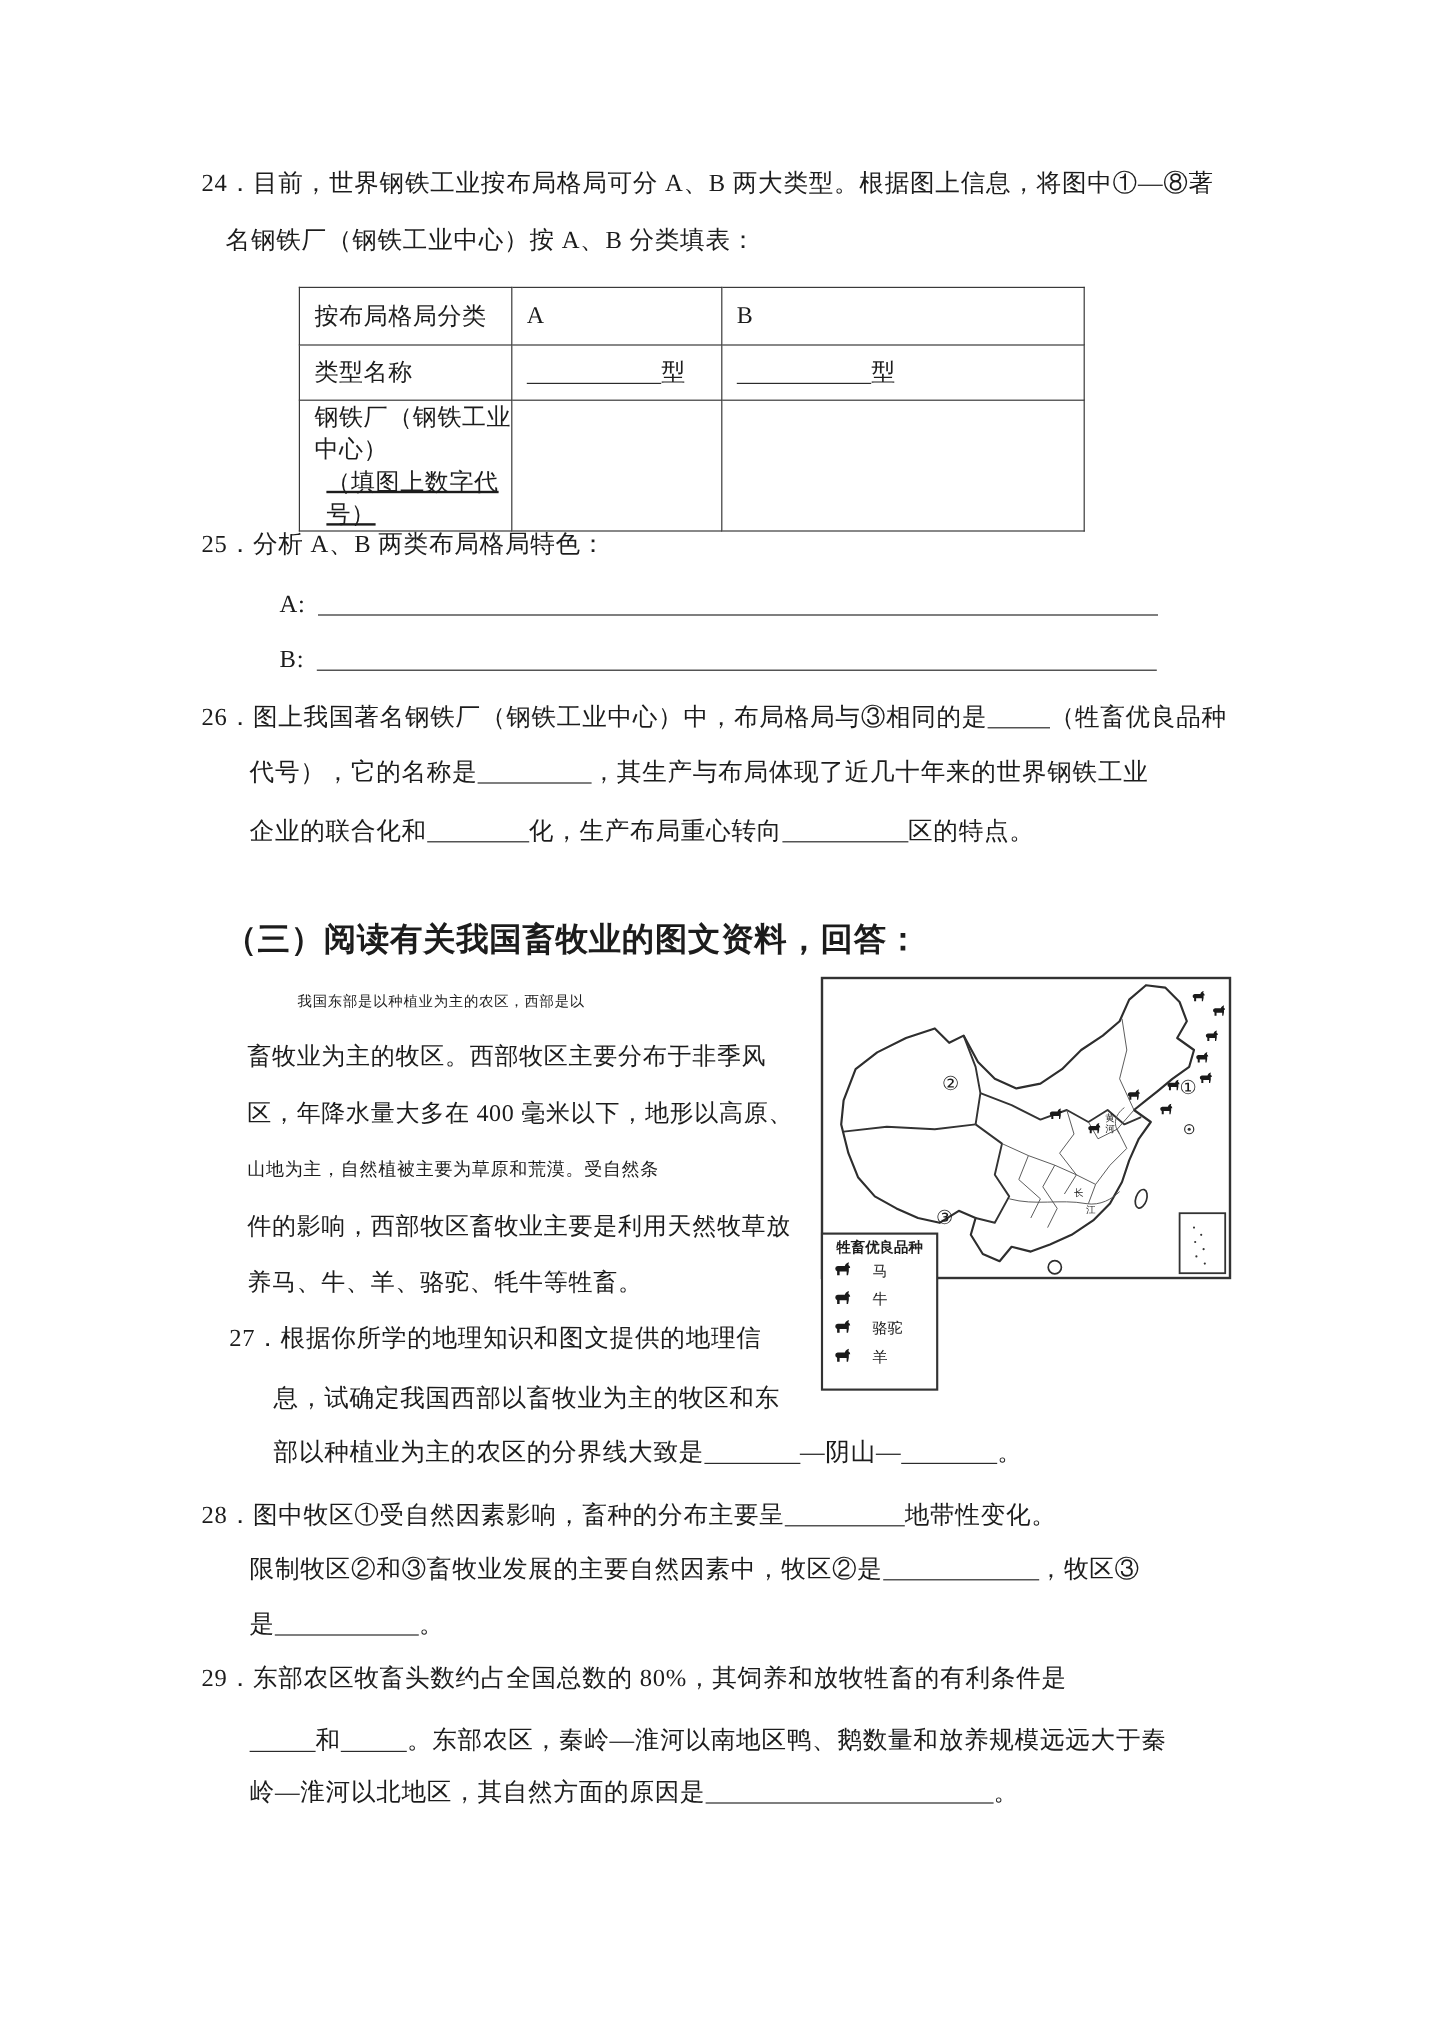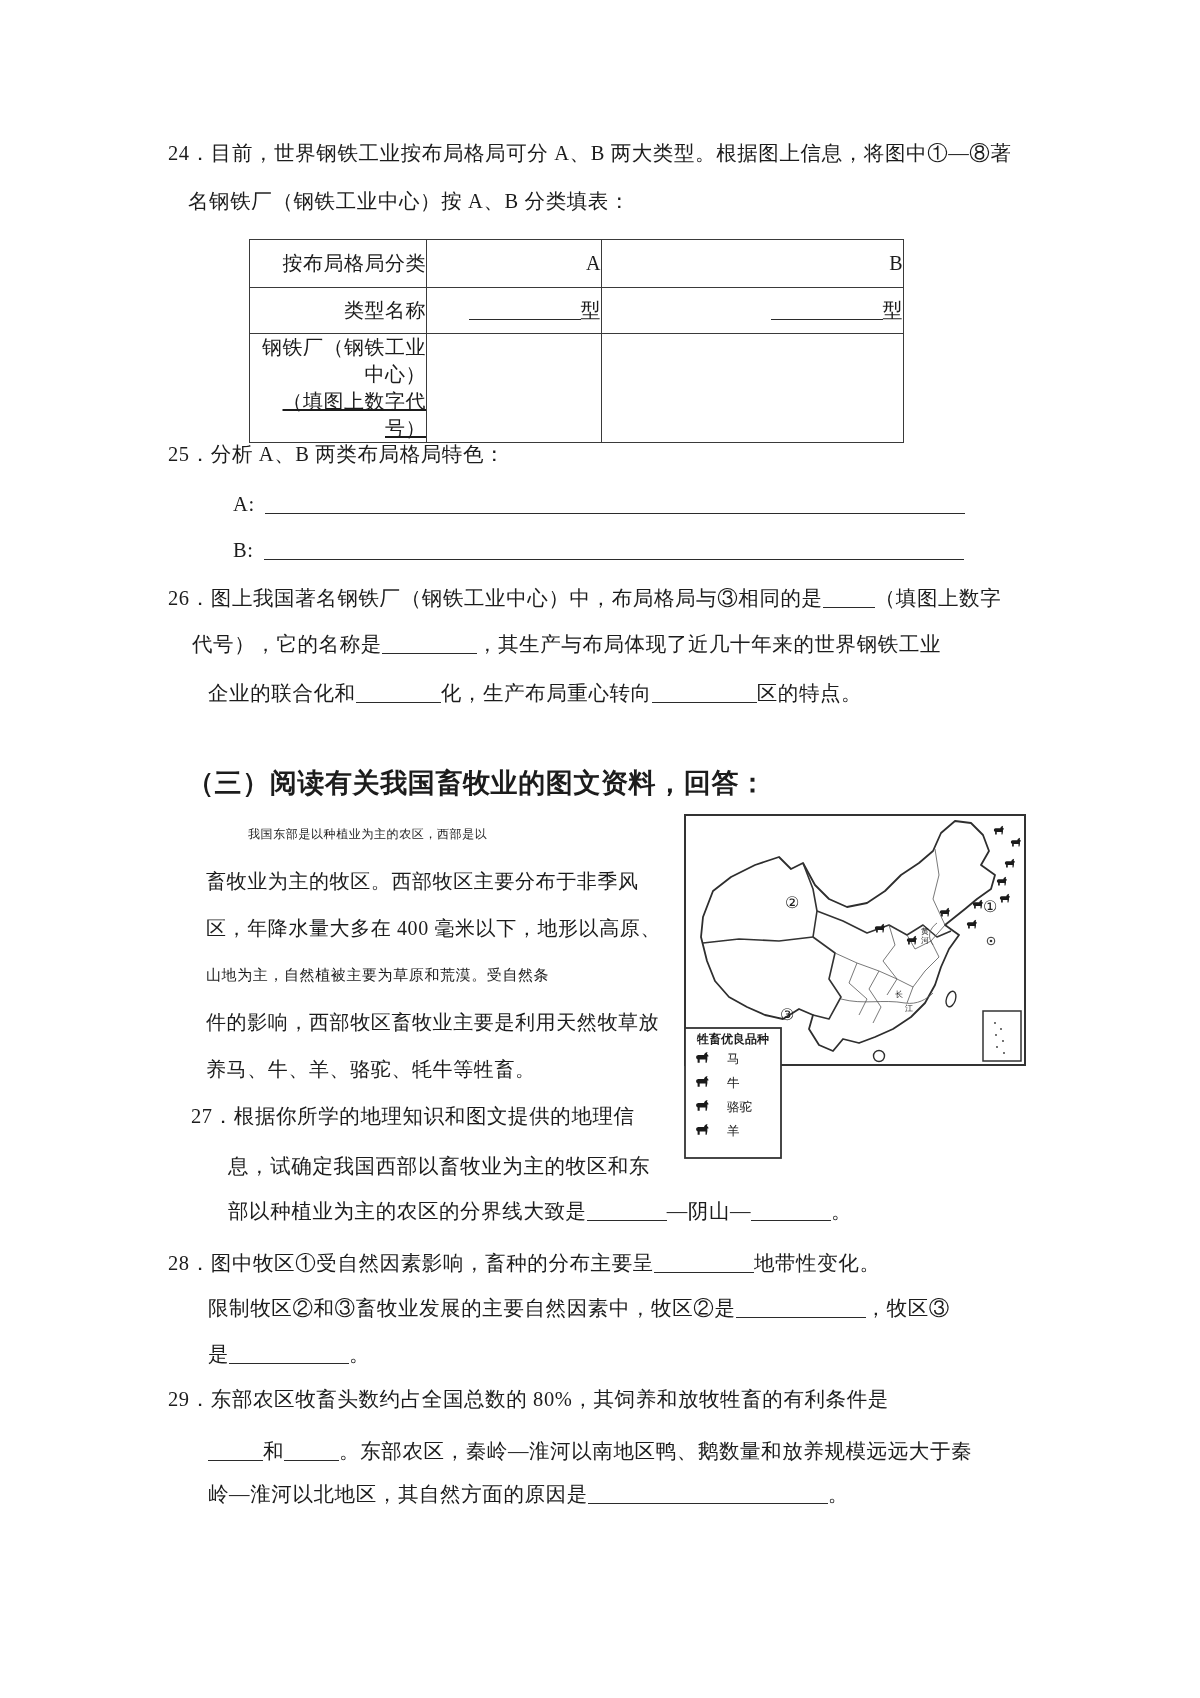--- a/index.html
+++ b/index.html
@@ -9,21 +9,21 @@
     overflow:hidden;
     margin-left:23px;
   }
   .line{position:absolute;white-space:nowrap;font-size:20.5px;letter-spacing:0.6px;line-height:28px;}
   .bold{font-weight:bold;}
   .bl{display:inline-block;border-bottom:1.6px solid #2b2b2b;height:18px;vertical-align:-3px;}
   .qnum{display:inline-block;}
   .ablabel{display:inline-block;margin-right:10px;}
   table.ftable{
     position:absolute;left:226px;top:239px;border-collapse:collapse;table-layout:fixed;
-    font-size:20px;letter-spacing:0.5px;color:#1c1c1c;text-align:right;
+    font-size:20px;letter-spacing:0.5px;color:#1c1c1c;
   }
   table.ftable td{border:1.8px solid #3a3a3a;padding:0 0 0 12px;vertical-align:middle;}
   .r3l2{padding-left:10px;text-decoration:underline;}
   svg text{font-family:"Liberation Serif","DejaVu Serif",serif;fill:#1c1c1c;}
 </style>
 </head>
 <body>
 
 <div class="page">
 
@@ -66,23 +66,23 @@
     <span class="qnum">25．</span><span>分析 A、B 两类布局格局特色：</span>
   </div>
   <div class="line" style="left:210px;top:490px">
     <span class="ablabel">A:</span><span class="bl" style="width:700px"></span>
   </div>
   <div class="line" style="left:210px;top:536px">
     <span class="ablabel">B:</span><span class="bl" style="width:700px"></span>
   </div>
 
   <div class="line" style="left:145px;top:584px">
-    <span class="qnum">26．</span><span>图上我国著名钢铁厂（钢铁工业中心）中，布局格局与③相同的是</span><span class="bl" style="width:52px"></span><span>（填图上数字</span>
-  </div>
-  <div class="line" style="left:169px;top:630px">
+    <span class="qnum">26．</span><span>图上我国著名钢铁厂（钢铁工业中心）中，布局格局与③相同的是</span><span class="bl" style="width:52px"></span><span>（牲畜优良品种</span>
+  </div>
+  <div class="line" style="left:185px;top:630px">
     <span>代号），它的名称是</span><span class="bl" style="width:95px"></span><span>，其生产与布局体现了近几十年来的世界钢铁工业</span>
   </div>
   <div class="line" style="left:185px;top:679px">
     <span>企业的联合化和</span><span class="bl" style="width:85px"></span><span>化，生产布局重心转向</span><span class="bl" style="width:105px"></span><span>区的特点。</span>
   </div>
 
   <div class="line bold" style="left:164px;top:769px;font-size:27px">（三）阅读有关我国畜牧业的图文资料，回答：</div>
 
   <div class="line" style="left:225px;top:820px;font-size:12px">我国东部是以种植业为主的农区，西部是以</div>
   <div class="line" style="left:183px;top:867px;font-size:20px">畜牧业为主的牧区。西部牧区主要分布于非季风</div>

